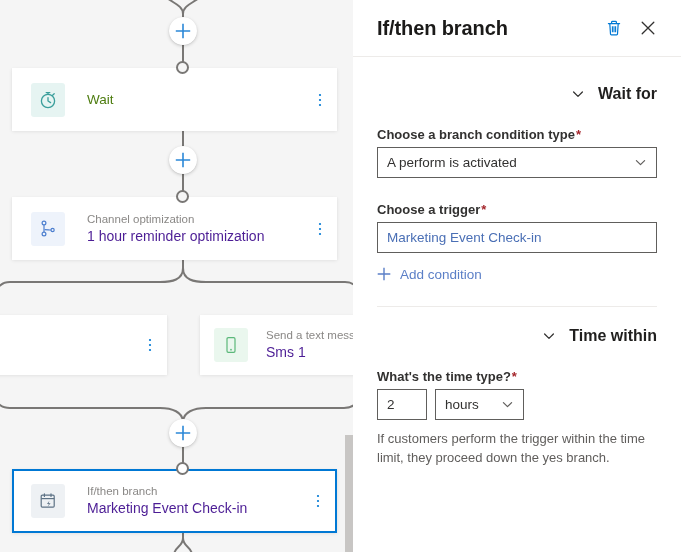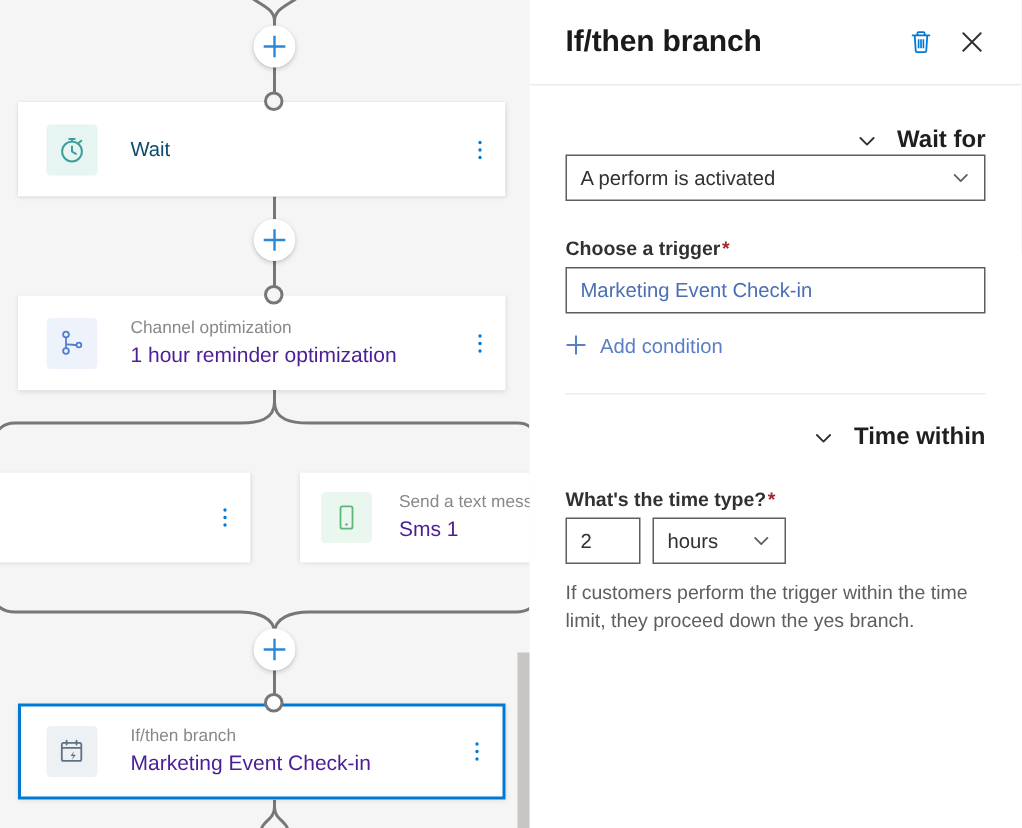--- a/index.html
+++ b/index.html
@@ -98,21 +98,21 @@
   }
   .card-title {
     font-size: 14px;
     color: #4c1d95;
     line-height: 19px;
     white-space: nowrap;
     overflow: hidden;
   }
   .card-title.single {
     font-size: 13.5px;
-    color: #0c4a6e;
+    color: #4d7c0f;
   }
   .card-menu {
     flex: 0 0 auto;
     width: 26px;
     display: flex;
     align-items: center;
     justify-content: center;
     color: #0078d4;
     margin-right: 4px;
     cursor: pointer;
@@ -434,20 +434,23 @@
 
       <div class="section-head">
         <span class="section-chev">
           <svg width="14" height="14" viewBox="0 0 14 14">
             <path d="M2.6 5 L7 9.4 L11.4 5" fill="none" stroke="#323130" stroke-width="1.25" stroke-linecap="round" stroke-linejoin="round"></path>
           </svg>
         </span>
         <span class="section-title">Wait for</span>
       </div>
 
+      <div class="field-label">
+        <span>Choose a branch condition type</span><span class="req">*</span>
+      </div>
       <div class="select-box">
         <span class="sel-val">A perform is activated</span>
         <span class="sel-chev">
           <svg width="13" height="13" viewBox="0 0 13 13">
             <path d="M2.4 4.6 L6.5 8.7 L10.6 4.6" fill="none" stroke="#605e5c" stroke-width="1.2" stroke-linecap="round" stroke-linejoin="round"></path>
           </svg>
         </span>
       </div>
 
       <div class="field-label">

